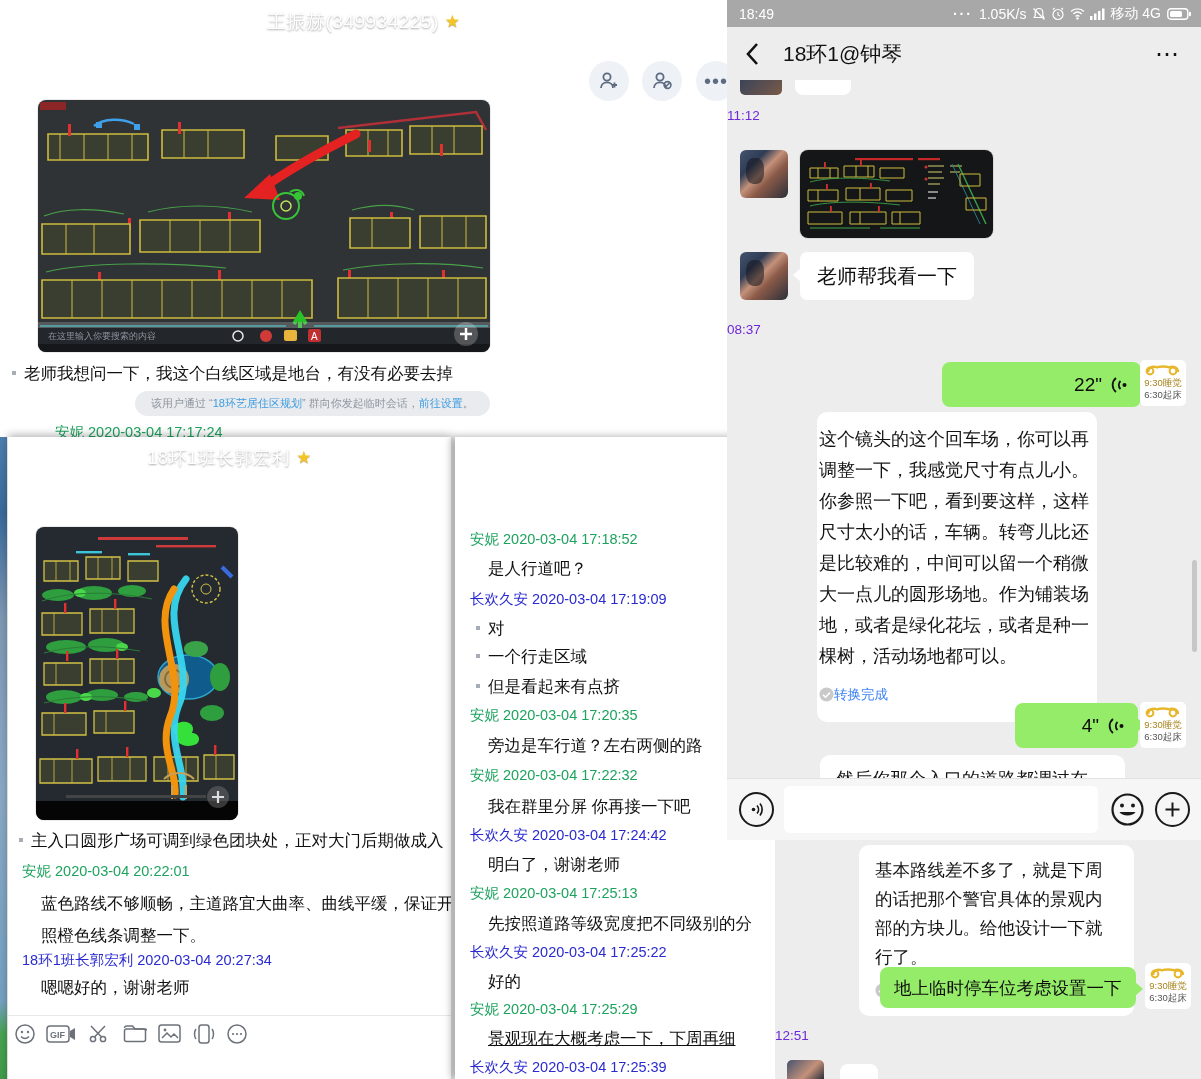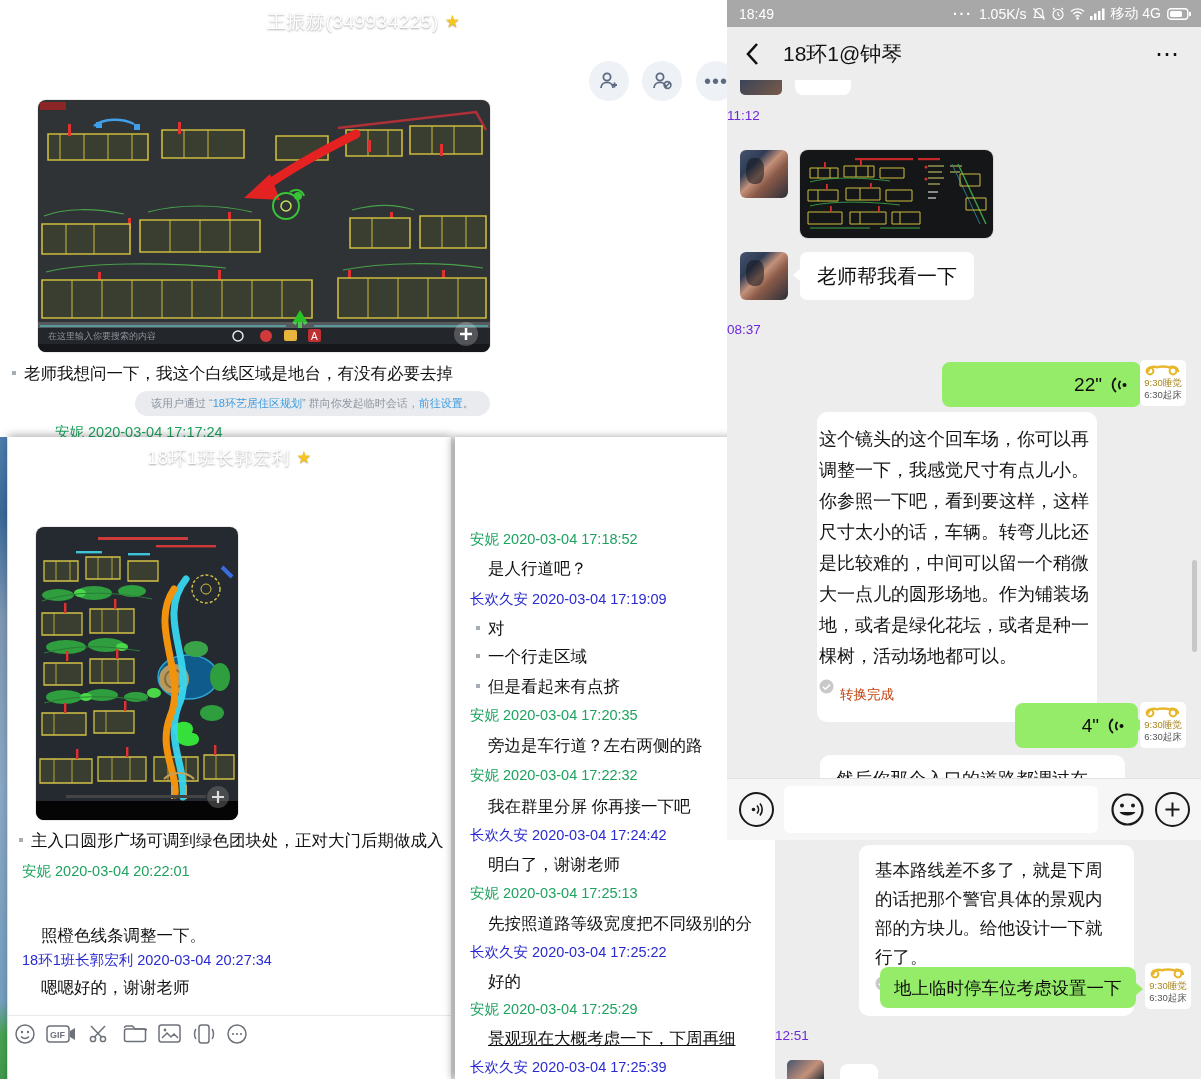--- a/index.html
+++ b/index.html
@@ -42,21 +42,21 @@
     background:rgba(20,22,30,.55);}
   .bubble{position:absolute;background:#fff;border-radius:8px;color:#111;}
   .bubble.left::before{content:'';position:absolute;left:-7px;top:16px;
     border-top:7px solid transparent;border-bottom:7px solid transparent;border-right:8px solid #fff;}
   .vbubble{position:absolute;background:#95ec69;border-radius:8px;color:#0c0c0c;
     display:flex;align-items:center;justify-content:flex-end;font-size:19px;}
   .vbubble::after{content:'';position:absolute;right:-7px;top:15px;
     border-top:7px solid transparent;border-bottom:7px solid transparent;border-left:8px solid #95ec69;}
   .transb{position:absolute;background:#fff;border-radius:10px;padding:12px 2px;color:#141414;
     font-size:18px;line-height:31px;}
-  .cdone{display:flex;gap:6px;color:#c2410c;font-size:13.5px;margin-top:7px;}
+  .cdone{display:flex;align-items:center;color:#3b82f6;font-size:13.5px;margin-top:7px;}
   .sbadge{position:absolute;width:46px;height:46px;background:#fff;border-radius:5px;overflow:hidden;
     text-align:center;}
   .sbadge .l{font-size:9.5px;line-height:12px;white-space:nowrap;}
   .sbadge .l1{color:#a8841c;margin-top:1px;} .sbadge .l2{color:#555;}
   .inputbar{position:absolute;left:0;top:778px;width:474px;height:62px;background:#f6f6f6;
     border-top:1px solid #e2e2e2;box-sizing:border-box;}
   .roundic{position:absolute;border:2px solid #1a1a1a;border-radius:50%;box-sizing:border-box;
     display:flex;align-items:center;justify-content:center;background:transparent;}
   
   .imgwrap{position:absolute;border-radius:8px;overflow:hidden;box-shadow:0 0 0 1px rgba(0,0,0,.08);}
@@ -256,20 +256,21 @@
           </g>
         <rect x="0" y="274" width="202" height="19" fill="#050505"></rect>
         <rect x="30" y="268" width="140" height="3" fill="#444"></rect>
         <circle cx="182" cy="270" r="11" fill="rgba(120,120,120,.45)"></circle>
         <path d="M176 270h12 M182 264v12" stroke="#ddd" stroke-width="2.2"></path>
       </svg>
     </div>
 
     <div class="qmsg dot" style="left:23px;top:393px;">主入口圆形广场可调到绿色团块处，正对大门后期做成入</div>
     <div class="qname g" style="left:14px;top:425px;">安妮 2020-03-04 20:22:01</div>
+    <div class="qmsg" style="left:33px;top:456px;">蓝色路线不够顺畅，主道路宜大曲率、曲线平缓，保证开</div>
     <div class="qmsg" style="left:33px;top:488px;">照橙色线条调整一下。</div>
     <div class="qname b" style="left:14px;top:514px;">18环1班长郭宏利 2020-03-04 20:27:34</div>
     <div class="qmsg" style="left:33px;top:540px;">嗯嗯好的，谢谢老师</div>
 
     <div class="abs" style="left:0;top:578px;width:443px;height:40px;border-top:1px solid #e9e9e9;">
       <div class="toolbar-ic" style="left:6px;top:7px;">
         <svg width="22" height="22" viewBox="0 0 22 22">
             <circle cx="11" cy="11" r="9" fill="none" stroke="#6d727a" stroke-width="1.5"></circle>
             <circle cx="8" cy="9" r="1.2" fill="#6d727a"></circle>
             <circle cx="14" cy="9" r="1.2" fill="#6d727a"></circle>

